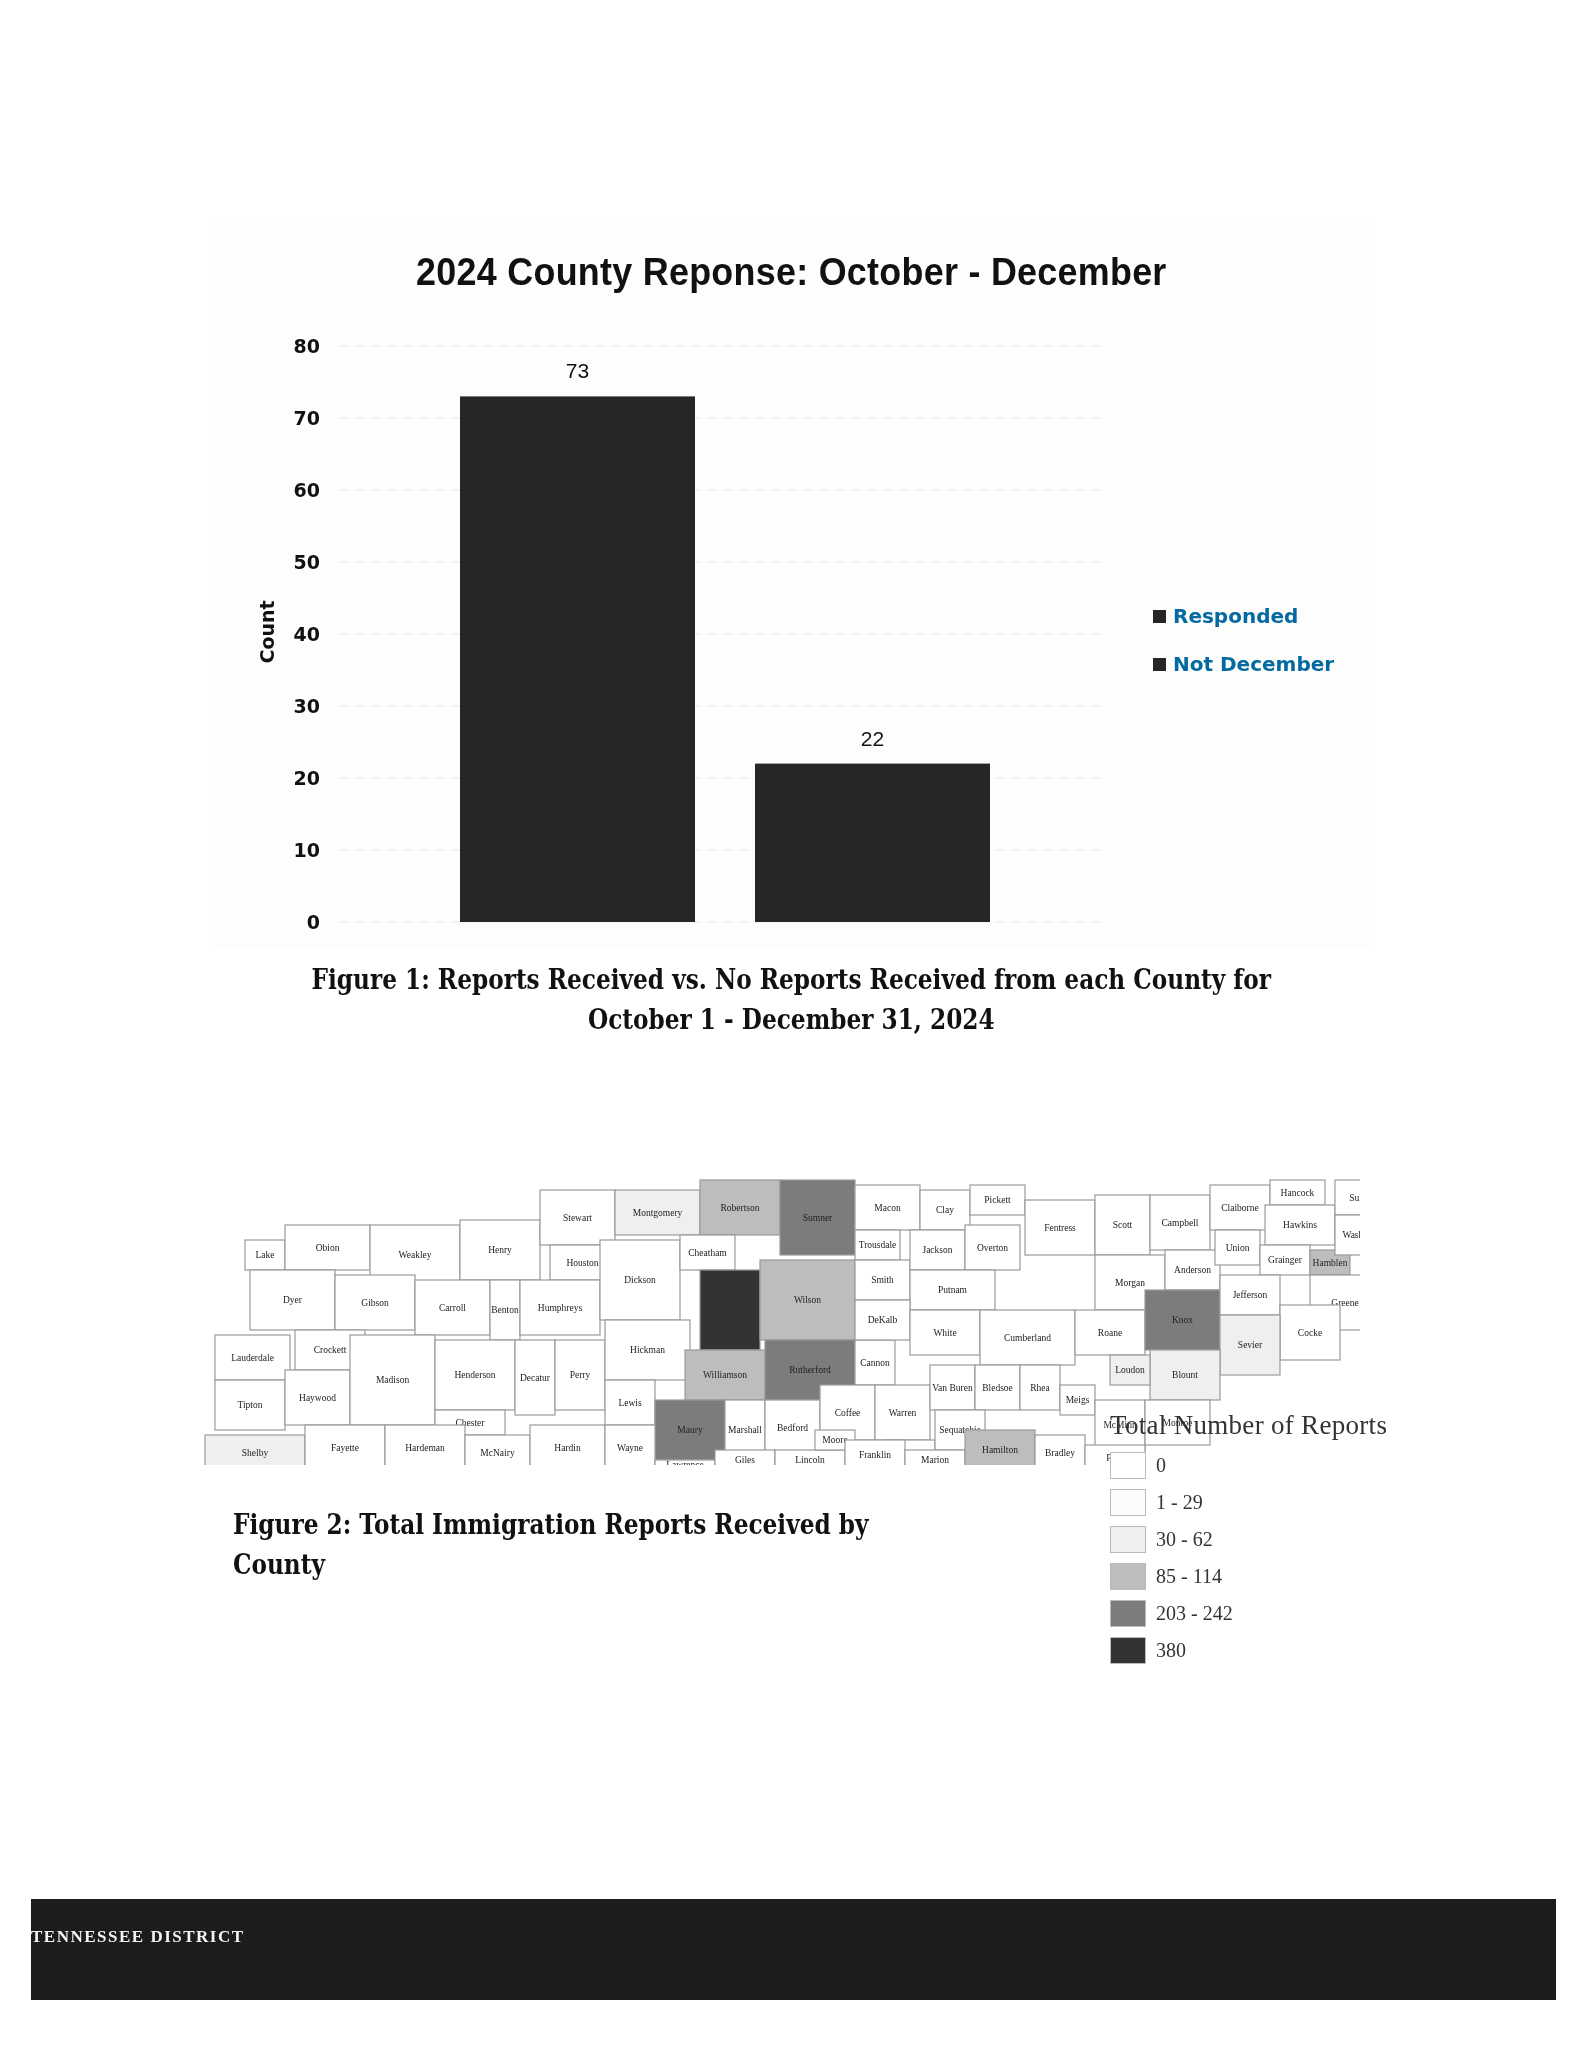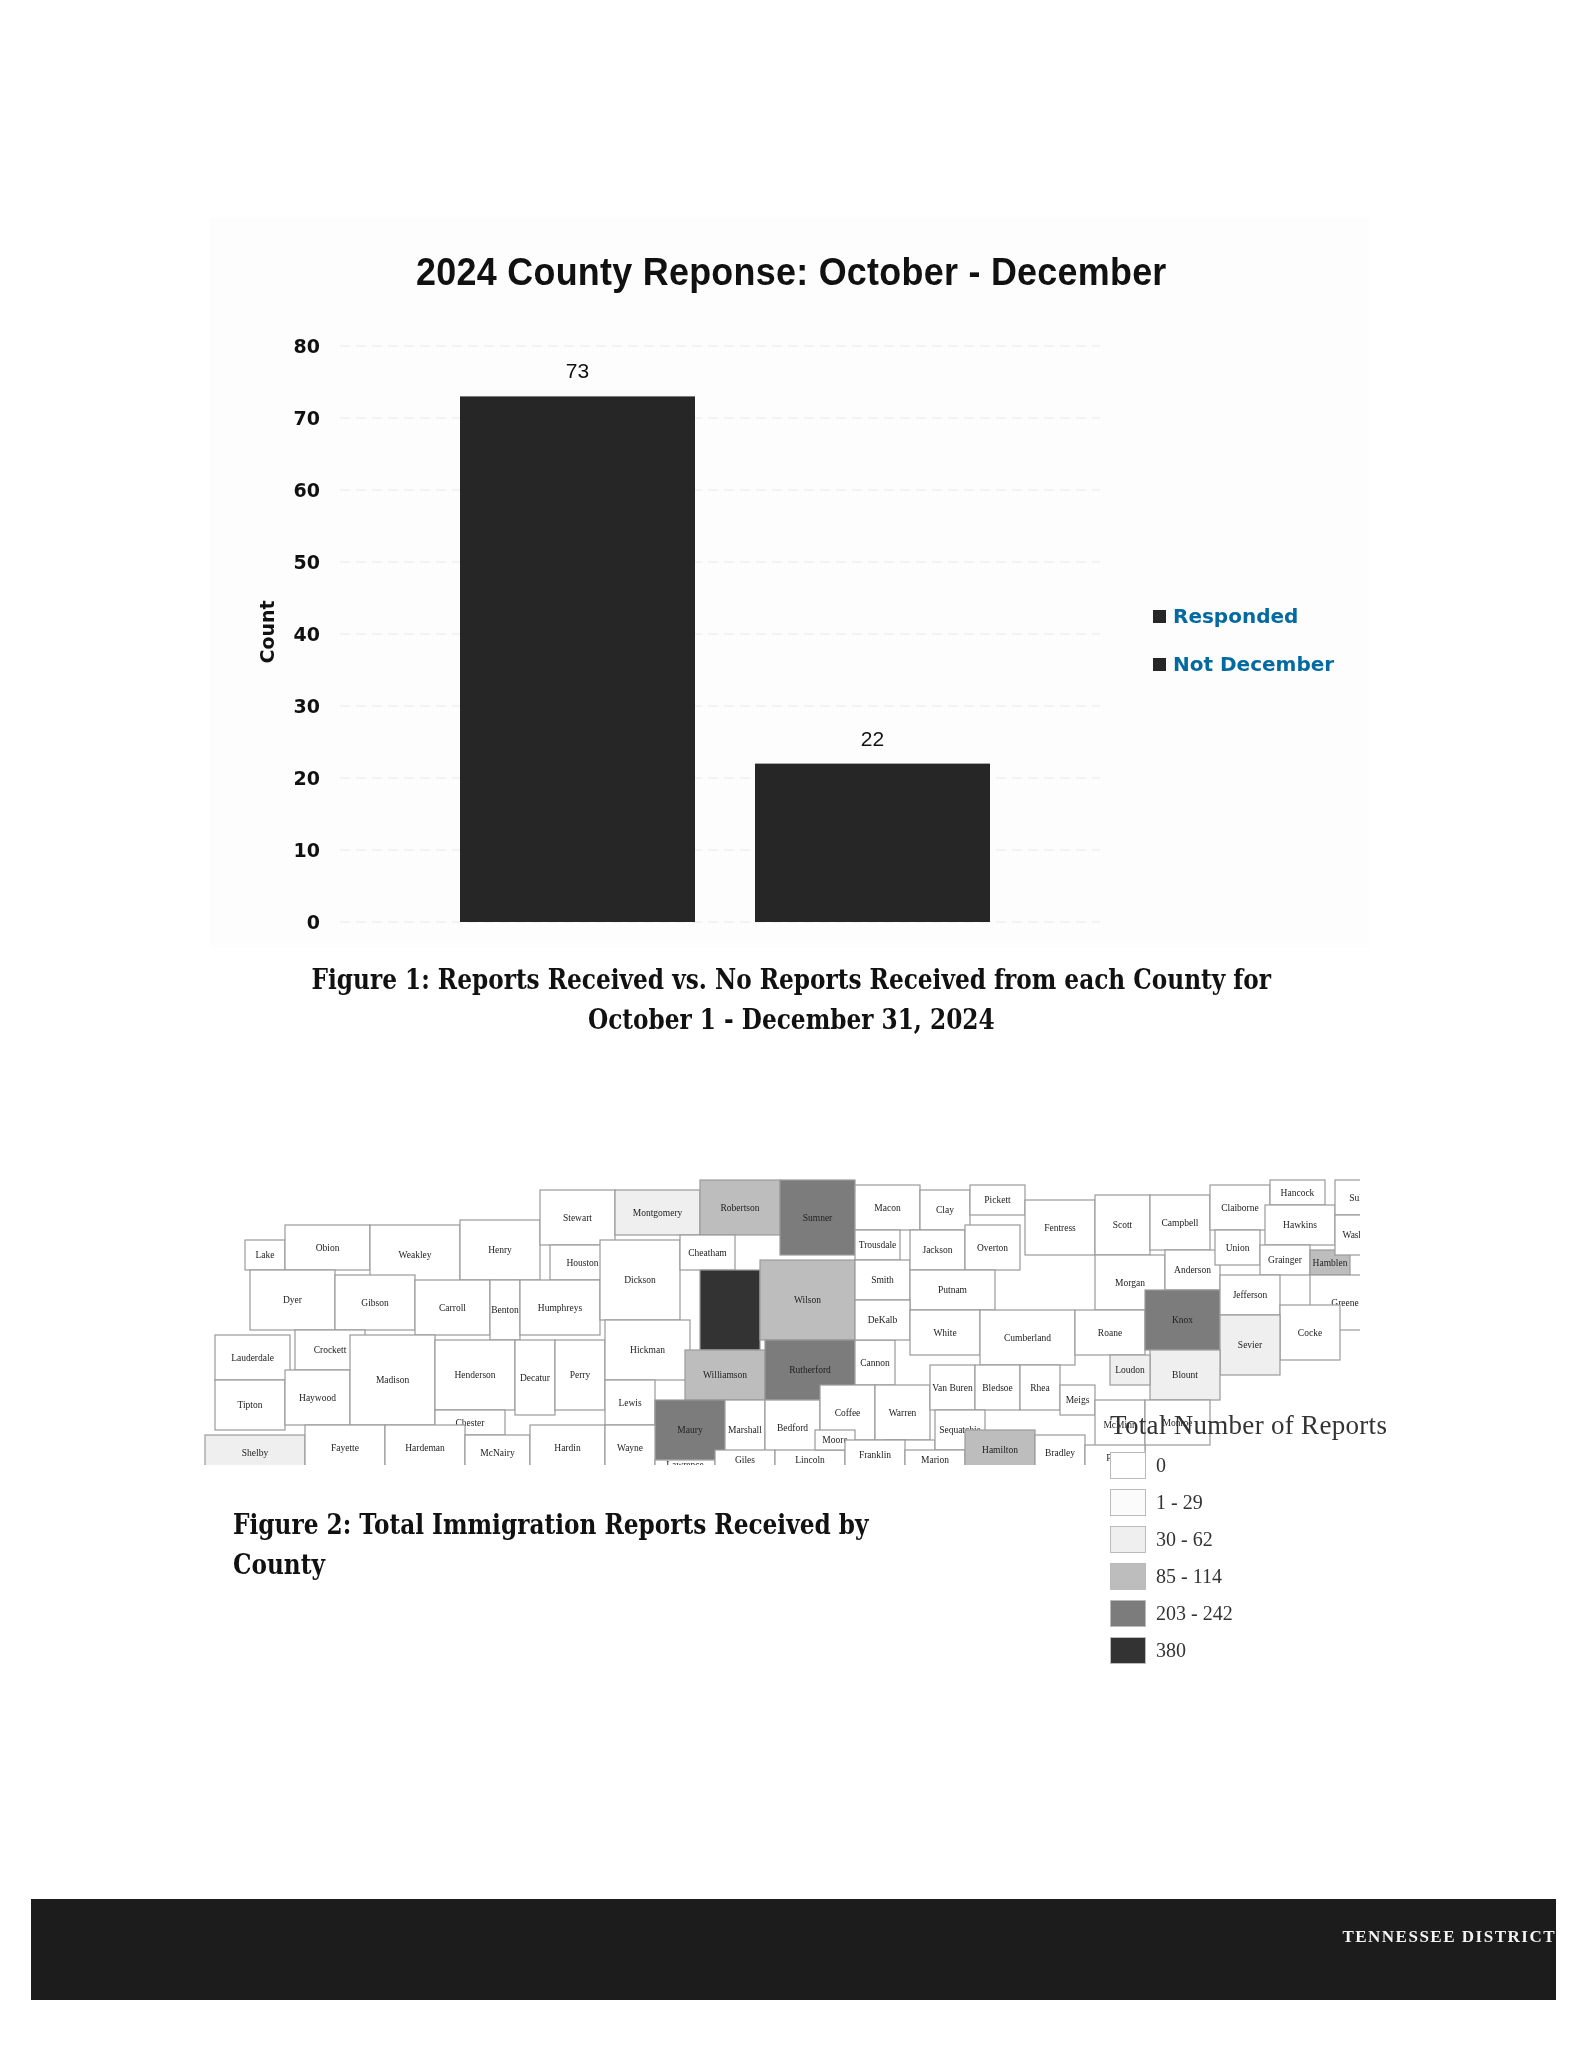--- a/index.html
+++ b/index.html
@@ -18,21 +18,21 @@
   .caption-1 { top:960px; }
   .caption-2 { left:233px; width:820px; top:1505px; text-align:left; transform-origin:0 0; }
   #map-svg { position:absolute; left:200px; top:1165px; }
   .county { stroke:#9a9a9a; stroke-width:1.2; }
   .county-label { font-family:"Liberation Serif", serif; font-size:9.5px; fill:#222; text-anchor:middle; }
   .map-legend { position:absolute; left:1110px; top:1410px; font-family:"Liberation Serif", serif; color:#333; }
   .map-legend-title { font-size:27px; margin-bottom:6px; letter-spacing:0.3px; }
   .map-legend-item { display:flex; align-items:center; height:37px; font-size:20px; }
   .map-legend-swatch { width:36px; height:27px; margin-right:10px; border:1px solid #bbb; box-sizing:border-box; }
   .footer { position:absolute; left:31px; top:1899px; width:1525px; height:101px; background:#1c1c1c; }
-  .footer-text { position:absolute; left:0; width:1525px; top:28px; text-align:right; color:#f3f3f3; font-family:"Liberation Serif", serif; font-weight:bold; font-size:17px; line-height:19px; }
+  .footer-text { position:absolute; left:0; width:1525px; top:28px; text-align:left; color:#f3f3f3; font-family:"Liberation Serif", serif; font-weight:bold; font-size:17px; line-height:19px; }
   .footer-line-1 { letter-spacing:1.5px; }
   .footer-line-2 { letter-spacing:0.5px; margin-left:-14px; }
   .footer-line-3 { letter-spacing:7px; margin-left:-26px; }
 </style>
 </head>
 <body>
 
 <div class="chart-frame"></div>
 <div class="chart-title">2024 County Reponse: October - December</div>
 

